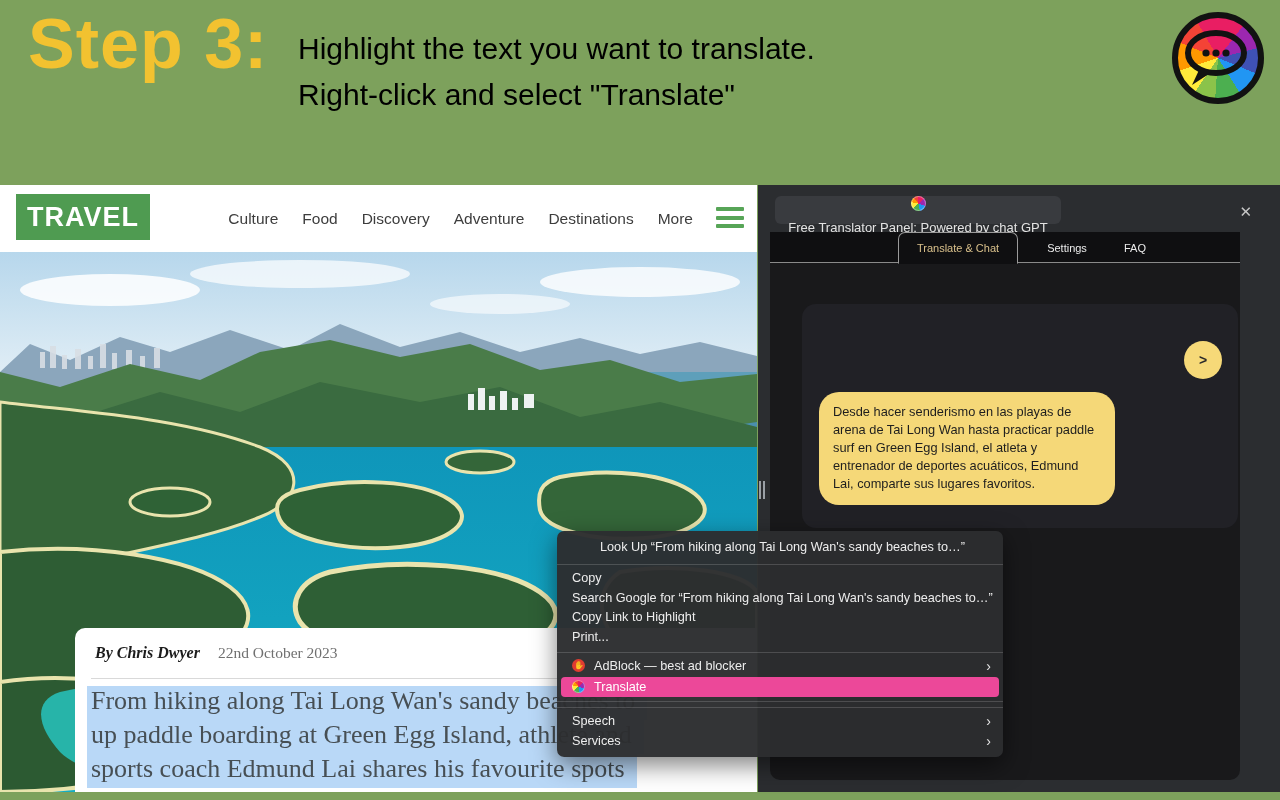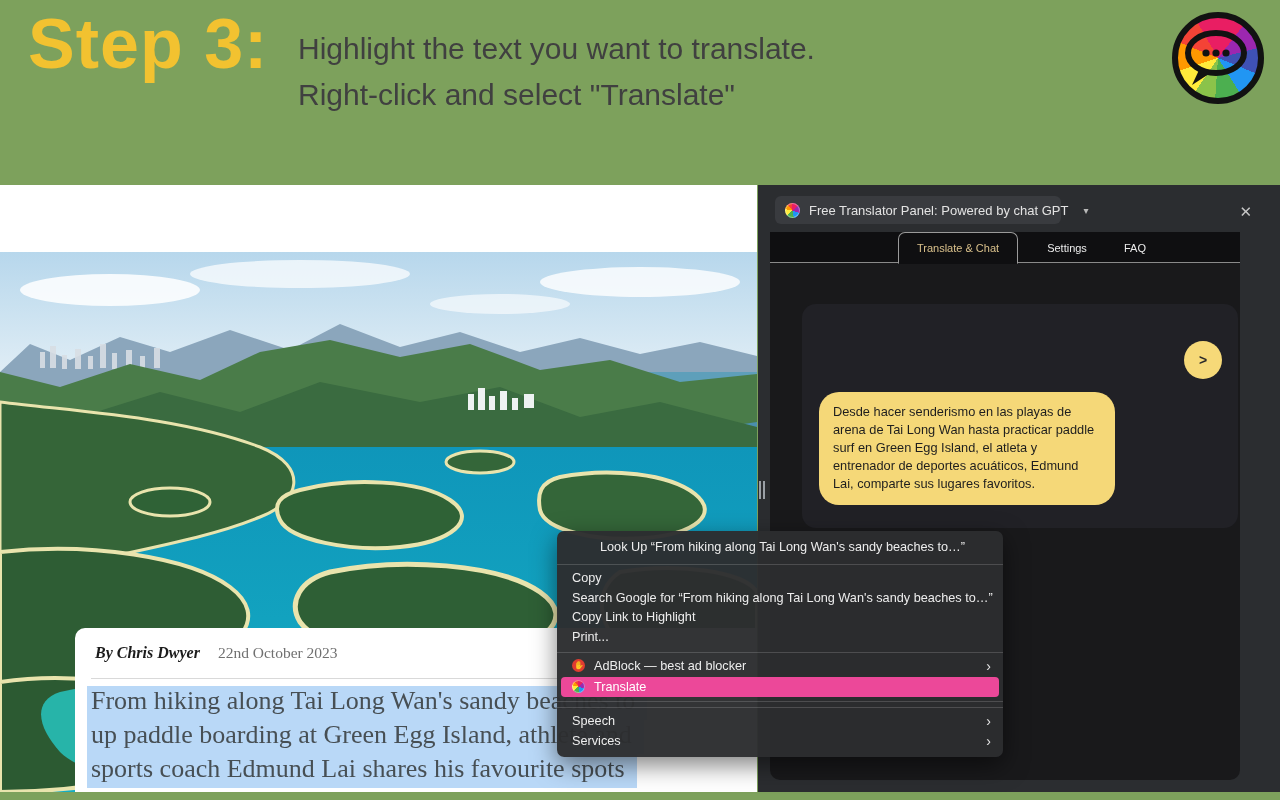--- a/index.html
+++ b/index.html
@@ -2,21 +2,21 @@
 <html><head>
 <meta charset="utf-8">
 <style>
   * { margin:0; padding:0; box-sizing:border-box; }
   html,body { width:1280px; height:800px; overflow:hidden; }
   body { font-family:"Liberation Sans", sans-serif; background:#7da15c; position:relative; }
 
   
   .step-banner { position:absolute; left:0; top:0; width:1280px; height:185px; background:#7da15c; }
   .step-label { position:absolute; left:28px; top:4px; font-size:70px; font-weight:800; color:#f2c230; letter-spacing:1px; }
-  .step-instructions { position:absolute; left:298px; top:26px; font-size:30px; line-height:46px; color:#404040; }
+  .step-instructions { position:absolute; left:298px; top:26px; font-size:30px; line-height:46px; color:#000000; }
   .brand-logo { position:absolute; left:1172px; top:12px; width:92px; height:92px; border-radius:50%;
     border:6px solid #121212;
     background:conic-gradient(#e91e63 0 38deg,#9c27b0 38deg 76deg,#3f51b5 76deg 112deg,#2196f3 112deg 148deg,#4caf50 148deg 184deg,#8bc34a 184deg 214deg,#ffeb3b 214deg 252deg,#ff9800 252deg 292deg,#f44336 292deg 330deg,#e91e63 330deg 360deg); }
   .brand-logo svg { position:absolute; left:-6px; top:-6px; }
 
   
   .browser { position:absolute; left:0; top:185px; width:757px; height:607px; background:#ffffff; }
   .site-nav { position:absolute; left:0; top:0; width:757px; height:67px; background:#ffffff; }
   .site-logo { position:absolute; left:16px; top:9px; width:134px; height:46px; background:#4f9b51; color:#ffffff;
     font-size:27px; font-weight:700; letter-spacing:1px; display:flex; align-items:center; justify-content:center; }
@@ -42,21 +42,21 @@
   .pline span { background:#b9d8f7; padding:5px 12px 6px 4px; }
 
   
   .bottom-strip { position:absolute; left:0; top:792px; width:1280px; height:8px; background:#7da15c; }
 
   
   .panel { position:absolute; left:758px; top:185px; width:522px; height:607px; background:#2b2d30; }
   .divider-handle { position:absolute; left:1px; top:296px; width:10px; height:20px; }
   .divider-handle i { display:inline-block; width:2px; height:18px; background:#9aa0a6; margin-right:2px; }
   .panel-header-pill { position:absolute; left:17px; top:11px; width:286px; height:28px; background:#393b3f;
-    border-radius:6px; display:flex; align-items:center; padding:0 10px; gap:9px; }
+    border-radius:6px; display:flex; align-items:center; padding:0 10px; gap:9px;flex-direction:column; }
   .mini-globe { width:15px; height:15px; border-radius:50%; flex:0 0 auto;
     background:conic-gradient(#e91e63 0 50deg,#9c27b0 50deg 110deg,#2196f3 110deg 170deg,#4caf50 170deg 230deg,#ffeb3b 230deg 280deg,#ff9800 280deg 320deg,#f44336 320deg 360deg);
     box-shadow:inset 0 0 0 1px rgba(255,255,255,.35); }
   .panel-title { font-size:13px; color:#e3e3e3; white-space:nowrap; }
   .panel-caret { color:#b9b9b9; font-size:10px; margin-left:6px; }
   .panel-close { position:absolute; right:28px; top:18px; color:#c6c6c6; font-size:15px; cursor:default; }
 
   .content-window { position:absolute; left:12px; top:47px; width:470px; height:548px; background:#19191b;
     border-radius:0 0 10px 10px; }
   .tab-strip { position:absolute; left:0; top:0; width:470px; height:31px; background:#0f0f11;
@@ -107,20 +107,36 @@
       <polygon points="28,56 20,73 40,60" fill="#121212"></polygon>
       <circle cx="34" cy="41" r="3.6" fill="#121212"></circle>
       <circle cx="44" cy="41" r="3.6" fill="#121212"></circle>
       <circle cx="54" cy="41" r="3.6" fill="#121212"></circle>
     </svg>
   </div>
 </div>
 
 <div class="browser">
 
+  <div class="site-nav">
+    <div class="site-logo">TRAVEL</div>
+    <div class="nav-items">
+      <span>Culture</span>
+      <span>Food</span>
+      <span>Discovery</span>
+      <span>Adventure</span>
+      <span>Destinations</span>
+      <span>More</span>
+    </div>
+    <div class="hamburger">
+        <i></i>
+        <i></i>
+        <i></i>
+      </div>
+  </div>
 
   <div class="photo">
     <svg width="757" height="540" viewBox="0 0 757 540" preserveAspectRatio="none">
       <defs>
         <linearGradient id="sky" x1="0" y1="0" x2="0" y2="1">
           <stop offset="0" stop-color="#b7d7ec"></stop>
             <stop offset="1" stop-color="#e3eff6"></stop>
         </linearGradient>
         <linearGradient id="water" x1="0" y1="0" x2="0" y2="1">
           <stop offset="0" stop-color="#0f96ba"></stop>

